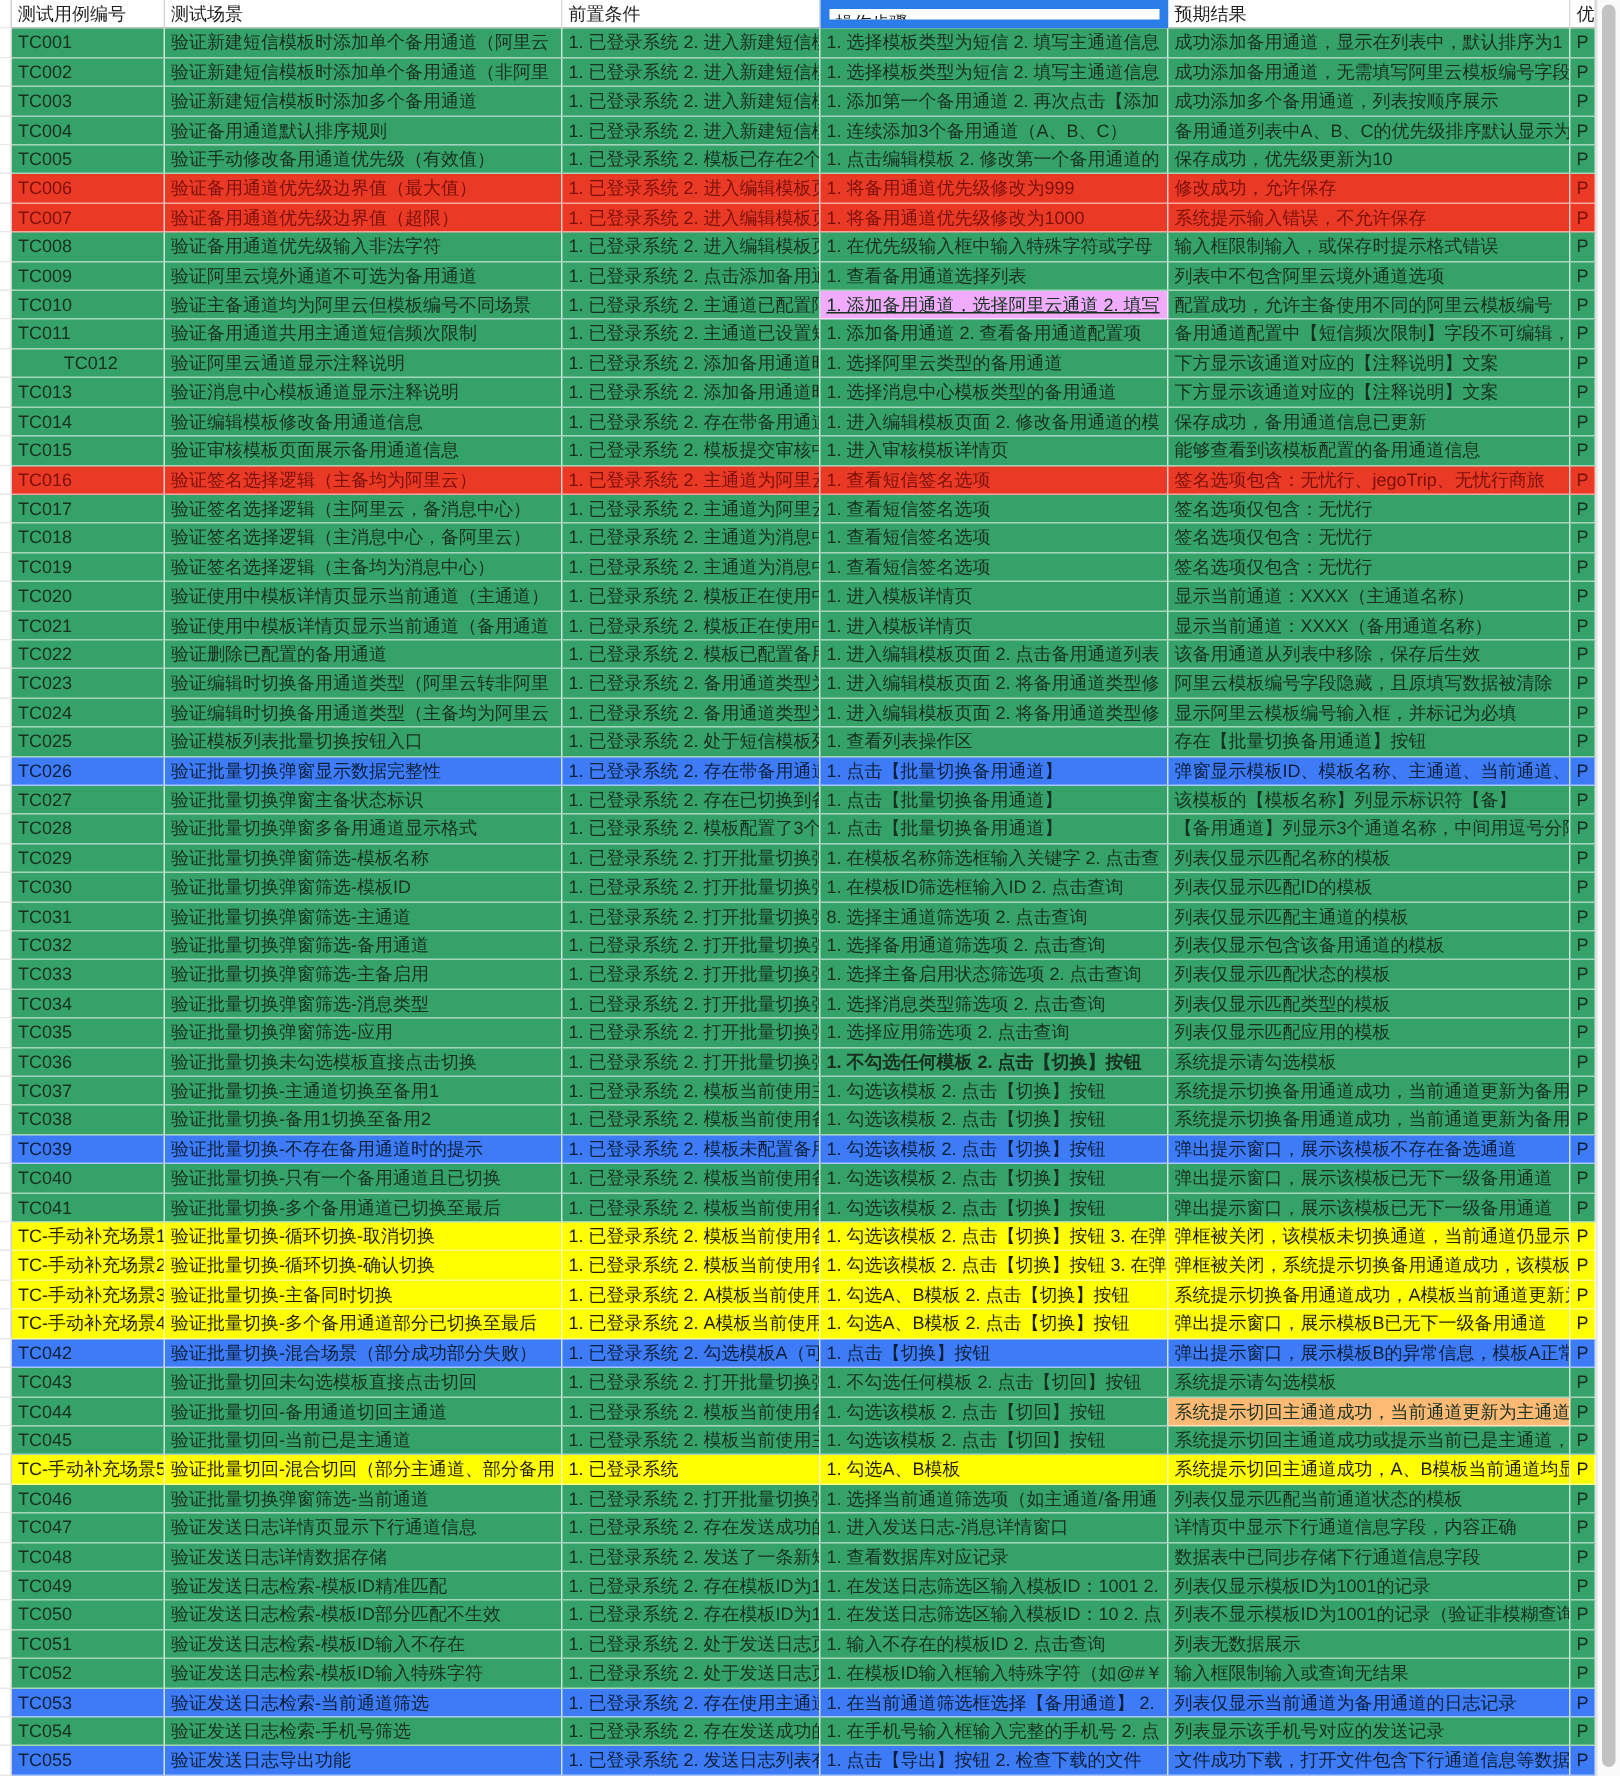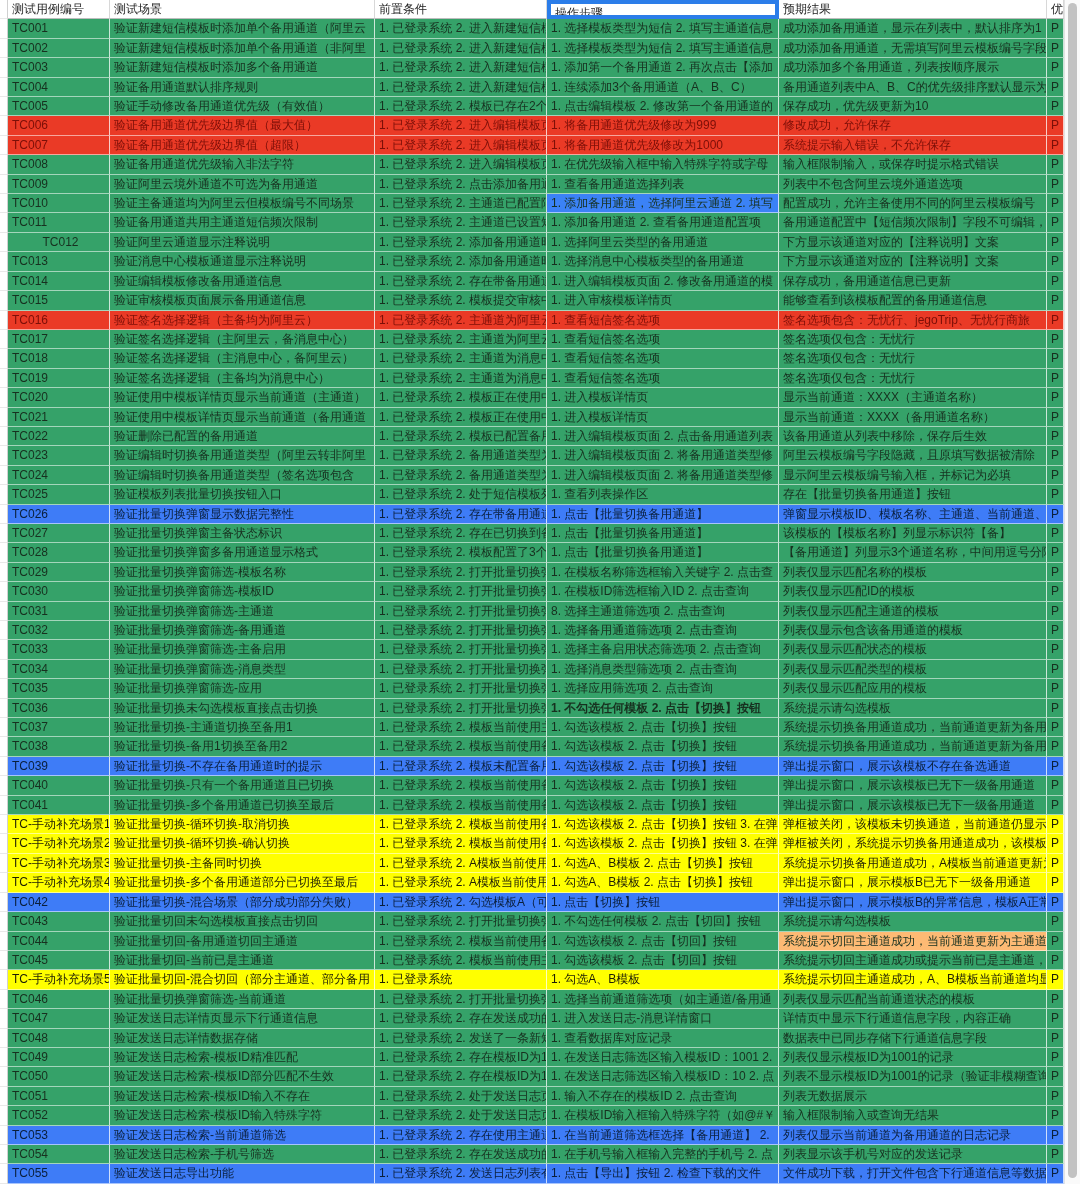--- a/index.html
+++ b/index.html
@@ -17,21 +17,21 @@
     border-bottom:1px solid rgba(255,255,255,.55);
   }
   .strip{flex:0 0 8px;box-sizing:border-box;background:#ffffff;
     border-right:1px solid #d0d0d0;border-bottom:1px solid #e8e8e8;}
   .c1{flex:0 0 102px}.c2{flex:0 0 265px}.c3{flex:0 0 172px}
   .c4{flex:0 0 232px}.c5{flex:0 0 268px}.c6{flex:1 1 auto}
   .hrow .cell{
     background:#ffffff;color:#1f1f1f;
     border-right:1px solid #d8d8d8;border-bottom:1px solid #bdbdbd;
   }
-  .hrow .sel{border:4px solid #b91c1c;}
+  .hrow .sel{border:6px solid #b91c1c;}
   .scrollbar{position:absolute;top:0;right:0;width:16px;height:100%;
     background:#fafafa;border-left:1px solid #e2e2e2;box-sizing:border-box;}
   .thumb{position:absolute;left:3px;right:3px;top:3px;bottom:6px;
     background:#c2c2c2;border-radius:5px;}
 </style>
 </head>
 <body>
 
 <div class="sheet">
   <div class="grid">
@@ -133,21 +133,21 @@
     <div class="cell c4" style="background: rgb(53, 162, 105); color: rgb(23, 48, 31);">1. 查看备用通道选择列表</div>
     <div class="cell c5" style="background: rgb(53, 162, 105); color: rgb(23, 48, 31);">列表中不包含阿里云境外通道选项</div>
     <div class="cell c6" style="background: rgb(53, 162, 105); color: rgb(23, 48, 31);">P</div>
   </div>
 
   <div class="row">
     <div class="strip"></div>
     <div class="cell c1" style="background: rgb(53, 162, 105); color: rgb(23, 48, 31);">TC010</div>
     <div class="cell c2" style="background: rgb(53, 162, 105); color: rgb(23, 48, 31);">验证主备通道均为阿里云但模板编号不同场景</div>
     <div class="cell c3" style="background: rgb(53, 162, 105); color: rgb(23, 48, 31);">1. 已登录系统 2. 主通道已配置阿</div>
-    <div class="cell c4" style="background: #3b82f6; color: rgb(23, 48, 31);">1. 添加备用通道，选择阿里云通道 2. 填写</div>
+    <div class="cell c4" style="background: #f0abfc; color: rgb(23, 48, 31); text-decoration: underline;">1. 添加备用通道，选择阿里云通道 2. 填写</div>
     <div class="cell c5" style="background: rgb(53, 162, 105); color: rgb(23, 48, 31);">配置成功，允许主备使用不同的阿里云模板编号</div>
     <div class="cell c6" style="background: rgb(53, 162, 105); color: rgb(23, 48, 31);">P</div>
   </div>
 
   <div class="row">
     <div class="strip"></div>
     <div class="cell c1" style="background: rgb(53, 162, 105); color: rgb(23, 48, 31);">TC011</div>
     <div class="cell c2" style="background: rgb(53, 162, 105); color: rgb(23, 48, 31);">验证备用通道共用主通道短信频次限制</div>
     <div class="cell c3" style="background: rgb(53, 162, 105); color: rgb(23, 48, 31);">1. 已登录系统 2. 主通道已设置短</div>
     <div class="cell c4" style="background: rgb(53, 162, 105); color: rgb(23, 48, 31);">1. 添加备用通道 2. 查看备用通道配置项</div>
@@ -271,21 +271,21 @@
     <div class="cell c2" style="background: rgb(53, 162, 105); color: rgb(23, 48, 31);">验证编辑时切换备用通道类型（阿里云转非阿里</div>
     <div class="cell c3" style="background: rgb(53, 162, 105); color: rgb(23, 48, 31);">1. 已登录系统 2. 备用通道类型为</div>
     <div class="cell c4" style="background: rgb(53, 162, 105); color: rgb(23, 48, 31);">1. 进入编辑模板页面 2. 将备用通道类型修</div>
     <div class="cell c5" style="background: rgb(53, 162, 105); color: rgb(23, 48, 31);">阿里云模板编号字段隐藏，且原填写数据被清除</div>
     <div class="cell c6" style="background: rgb(53, 162, 105); color: rgb(23, 48, 31);">P</div>
   </div>
 
   <div class="row">
     <div class="strip"></div>
     <div class="cell c1" style="background: rgb(53, 162, 105); color: rgb(23, 48, 31);">TC024</div>
-    <div class="cell c2" style="background: rgb(53, 162, 105); color: rgb(23, 48, 31);">验证编辑时切换备用通道类型（签名选项包含</div>
+    <div class="cell c2" style="background: rgb(53, 162, 105); color: rgb(23, 48, 31);">验证编辑时切换备用通道类型（主备均为阿里云</div>
     <div class="cell c3" style="background: rgb(53, 162, 105); color: rgb(23, 48, 31);">1. 已登录系统 2. 备用通道类型为</div>
     <div class="cell c4" style="background: rgb(53, 162, 105); color: rgb(23, 48, 31);">1. 进入编辑模板页面 2. 将备用通道类型修</div>
     <div class="cell c5" style="background: rgb(53, 162, 105); color: rgb(23, 48, 31);">显示阿里云模板编号输入框，并标记为必填</div>
     <div class="cell c6" style="background: rgb(53, 162, 105); color: rgb(23, 48, 31);">P</div>
   </div>
 
   <div class="row">
     <div class="strip"></div>
     <div class="cell c1" style="background: rgb(53, 162, 105); color: rgb(23, 48, 31);">TC025</div>
     <div class="cell c2" style="background: rgb(53, 162, 105); color: rgb(23, 48, 31);">验证模板列表批量切换按钮入口</div>

